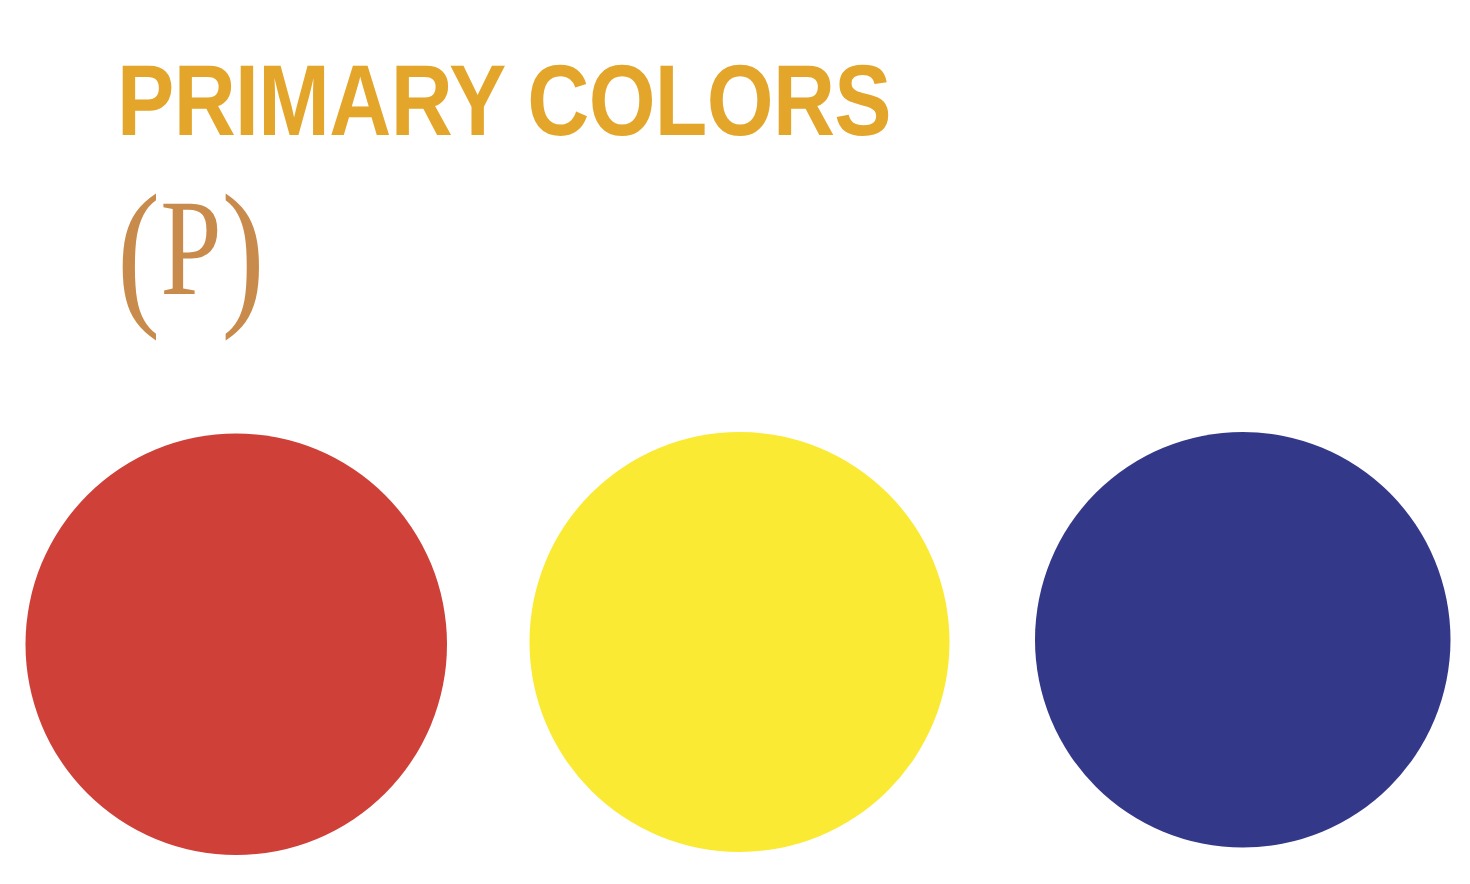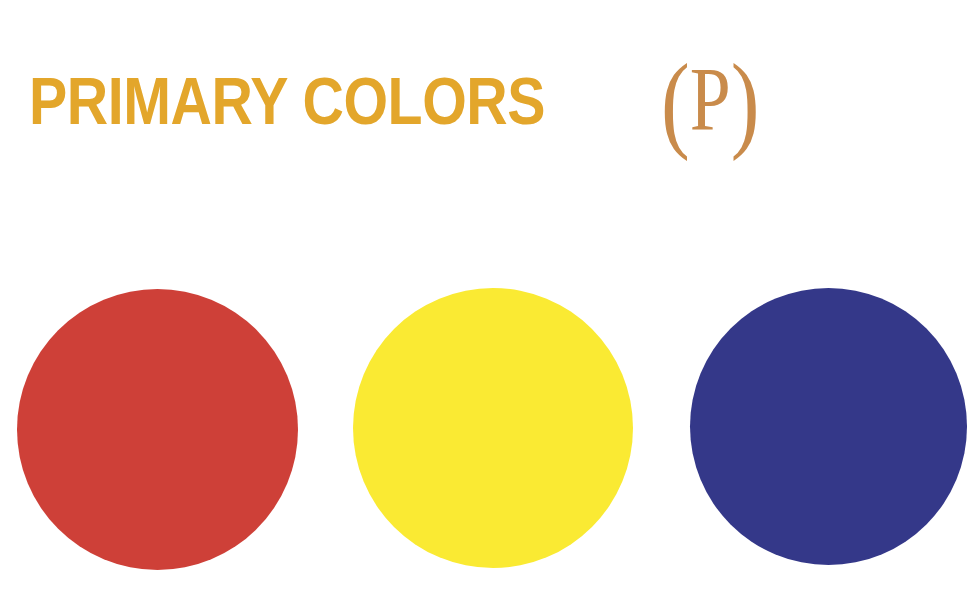--- a/index.html
+++ b/index.html
@@ -13,25 +13,26 @@
     width: 980px;
     height: 589px;
     background: #ffffff;
     overflow: hidden;
     font-family: "Liberation Sans", sans-serif;
   }
 
   
   .title-row {
     position: absolute;
-    left: 29px;
+    left: 50px;
     top: 34px;
     display: flex;
     align-items: baseline;
     white-space: nowrap;
+    flex-direction: column;
   }
 
   .title-main {
     font-family: "Liberation Sans", sans-serif;
     font-weight: bold;
     font-size: 67px;
     line-height: 1;
     letter-spacing: -0.5px;
     color: #e3a62b;
     transform: scaleX(0.855);

